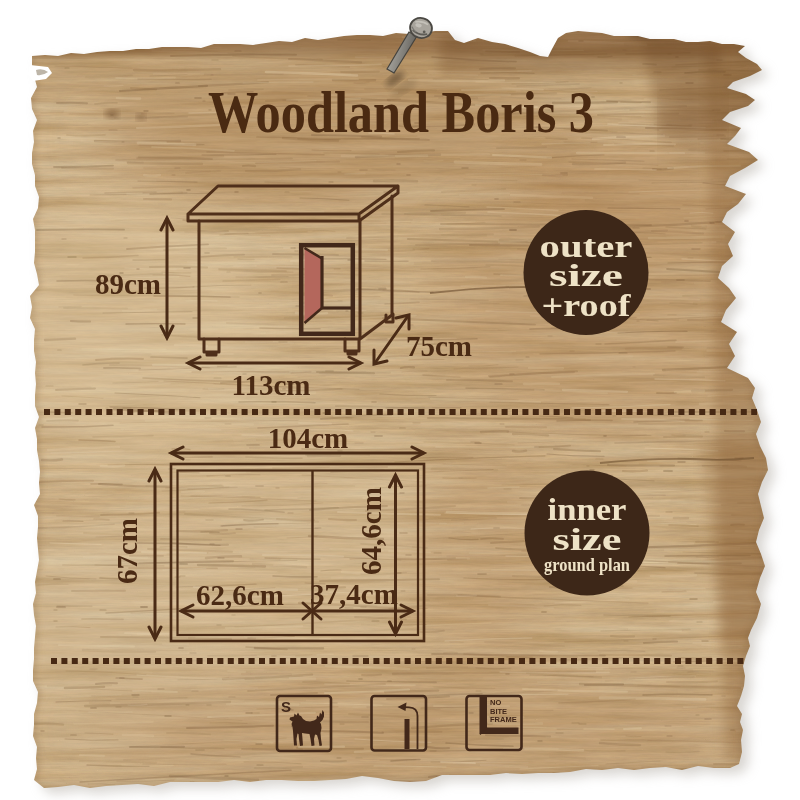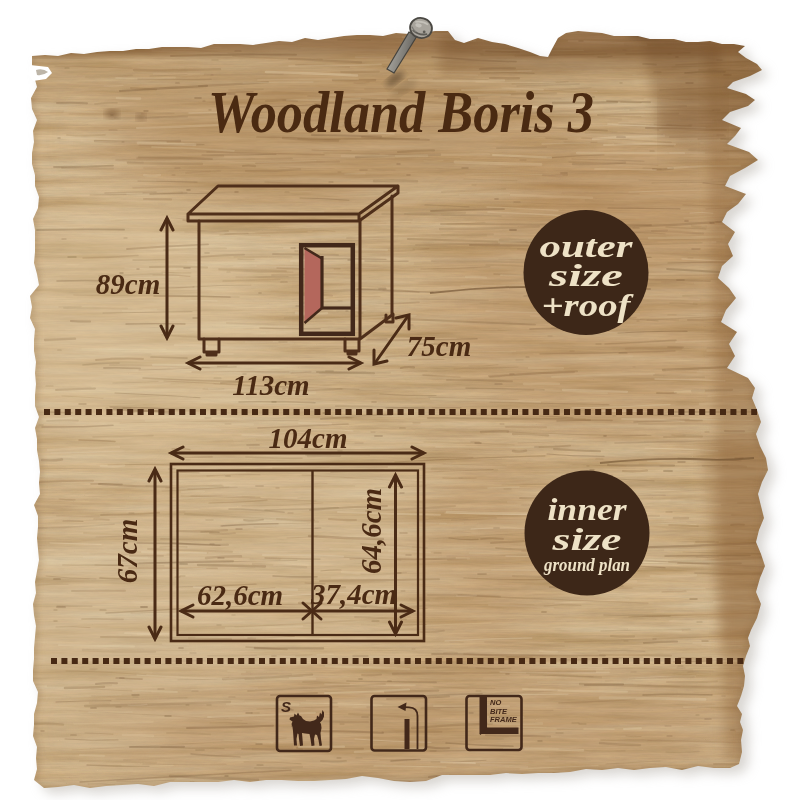--- a/index.html
+++ b/index.html
@@ -1,16 +1,16 @@
 <!DOCTYPE html>
 <html><head>
 <meta charset="utf-8">
 <style>
   html,body{margin:0;padding:0;background:#ffffff;}
-  .page{width:800px;height:800px;position:relative;overflow:hidden;background:#fca5a5;font-family:"Liberation Sans",sans-serif;will-change:transform;font-style:italic;}
+  .page{width:800px;height:800px;position:relative;overflow:hidden;background:#fca5a5;font-family:"Liberation Sans",sans-serif;will-change:transform;}
   svg{display:block;}
   text{font-family:"Liberation Serif",serif;font-weight:bold;}
   text.sans{font-family:"Liberation Sans",sans-serif;}
 </style>
 </head>
 <body>
 <div class="page">
 <svg width="800" height="800" viewBox="0 0 800 800" xmlns="http://www.w3.org/2000/svg">
 <defs>
   <clipPath id="boardClip">

